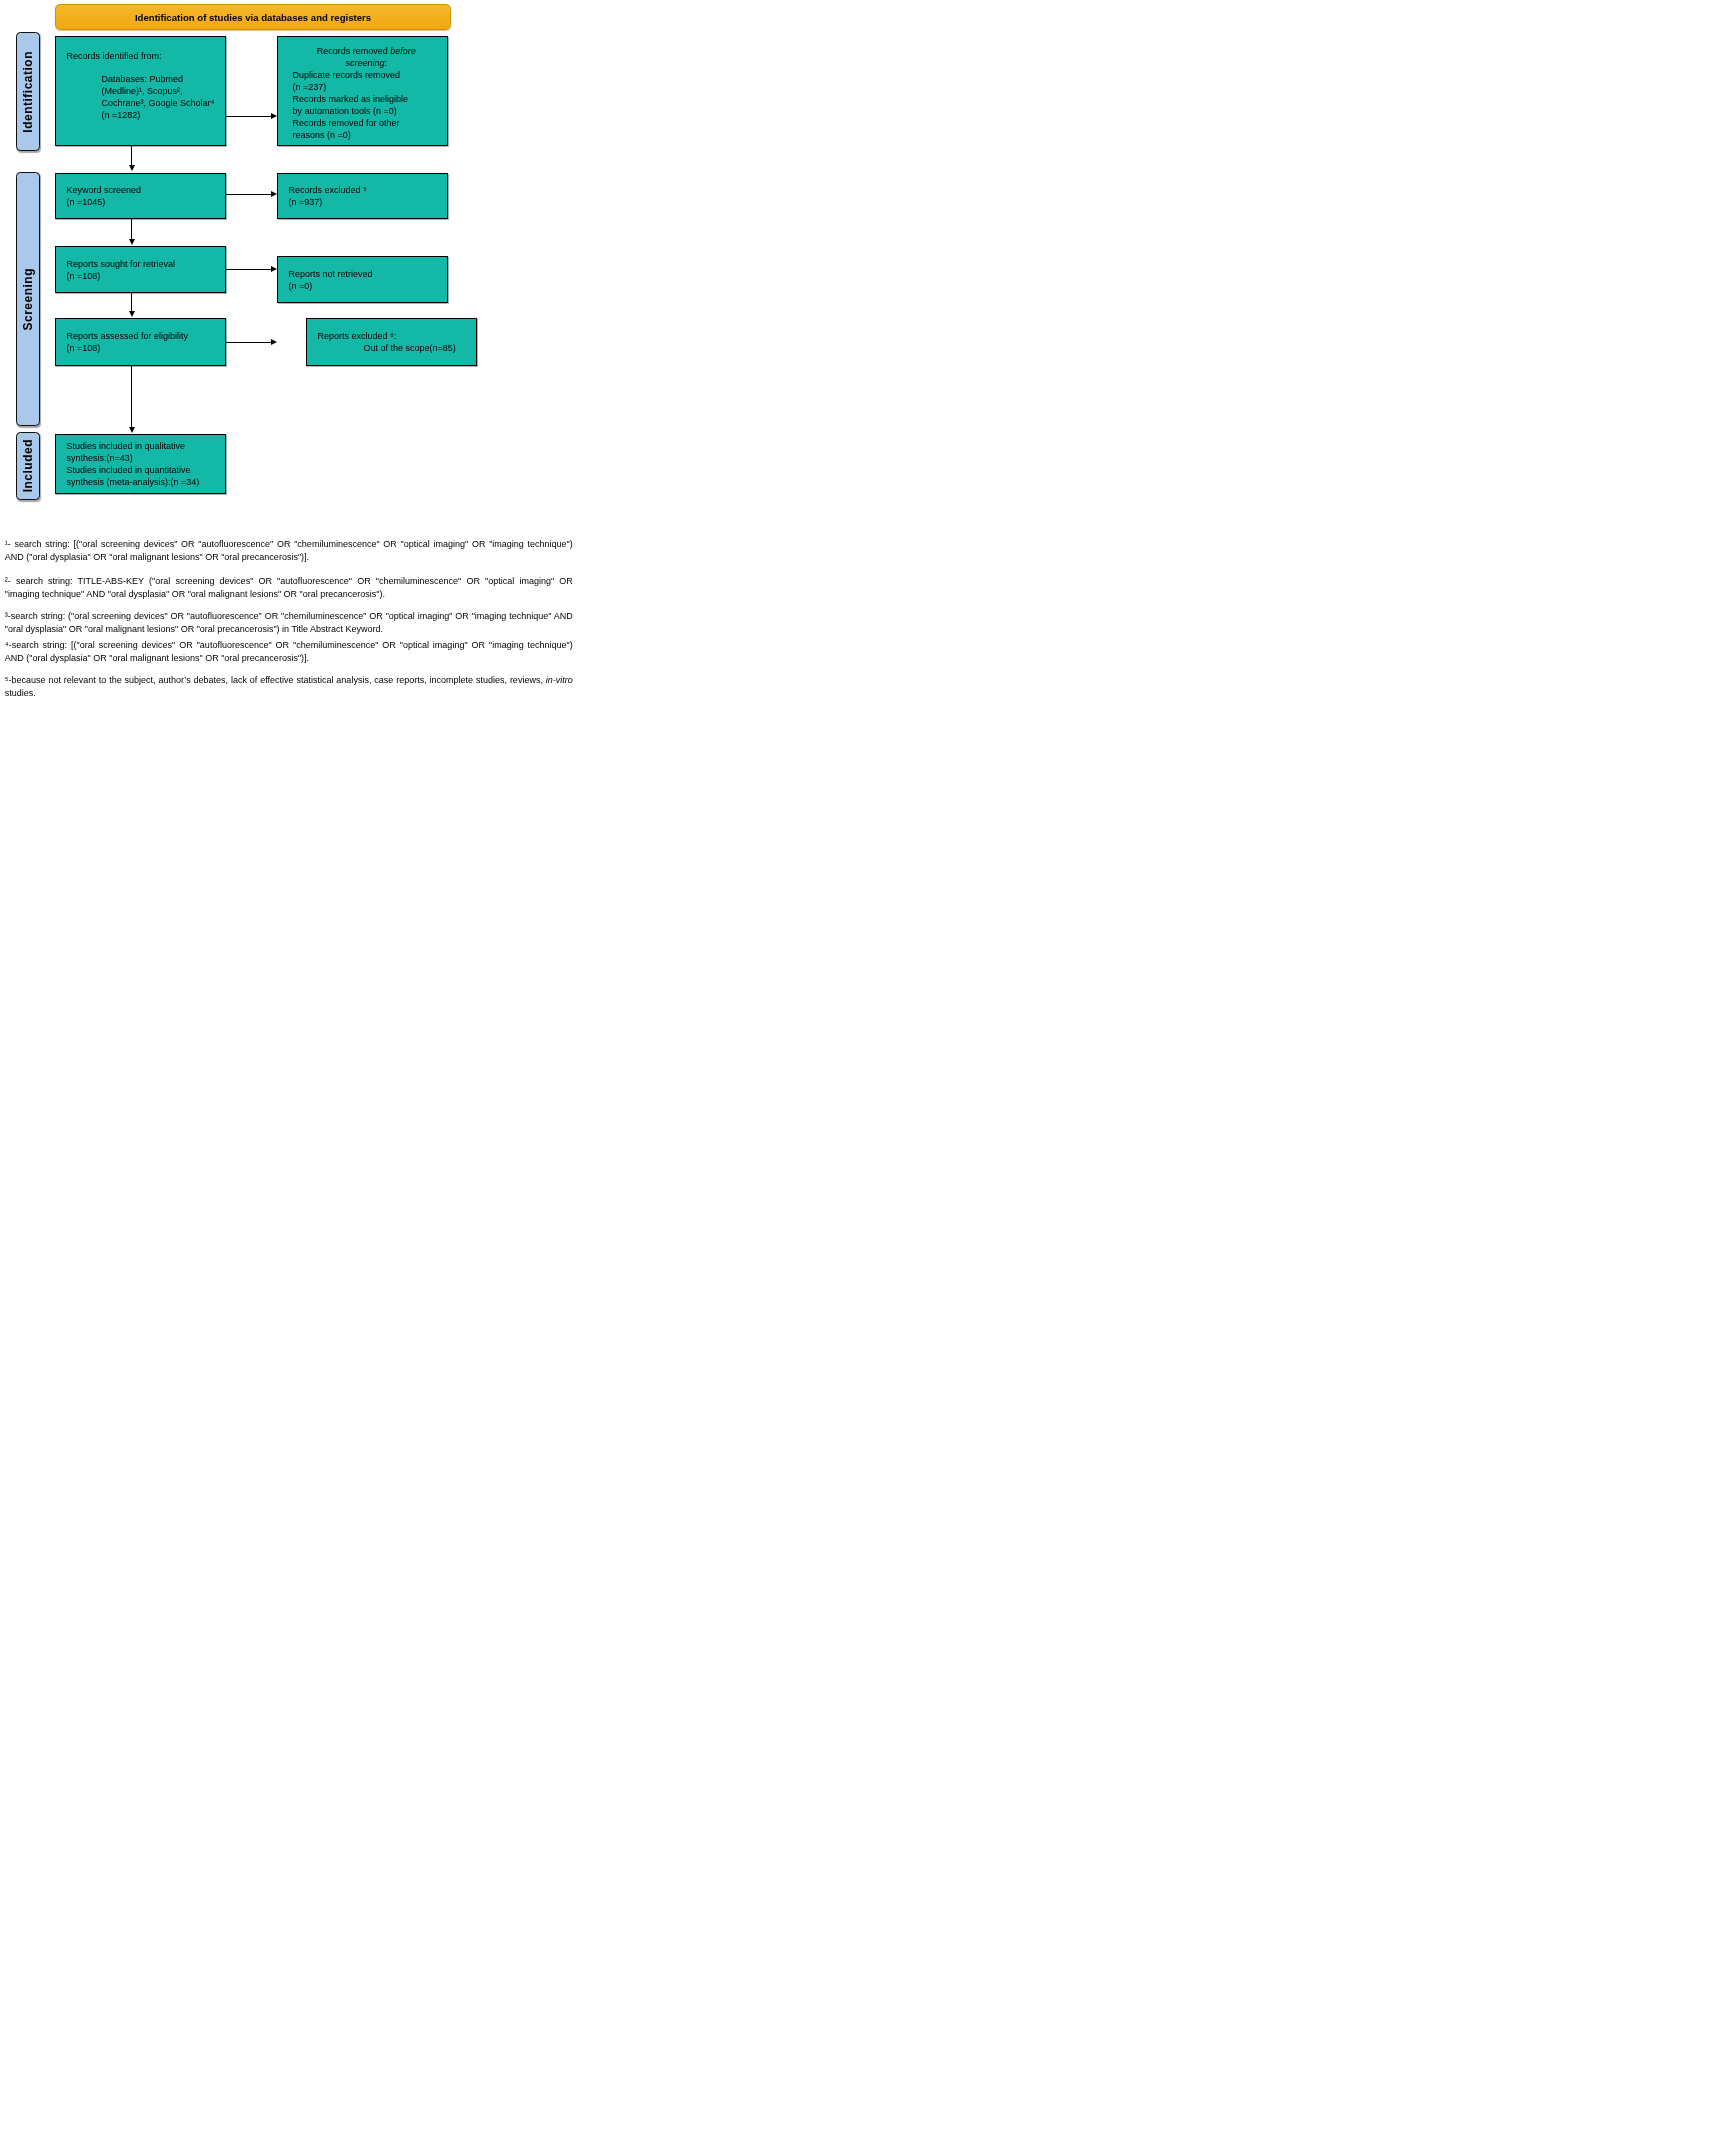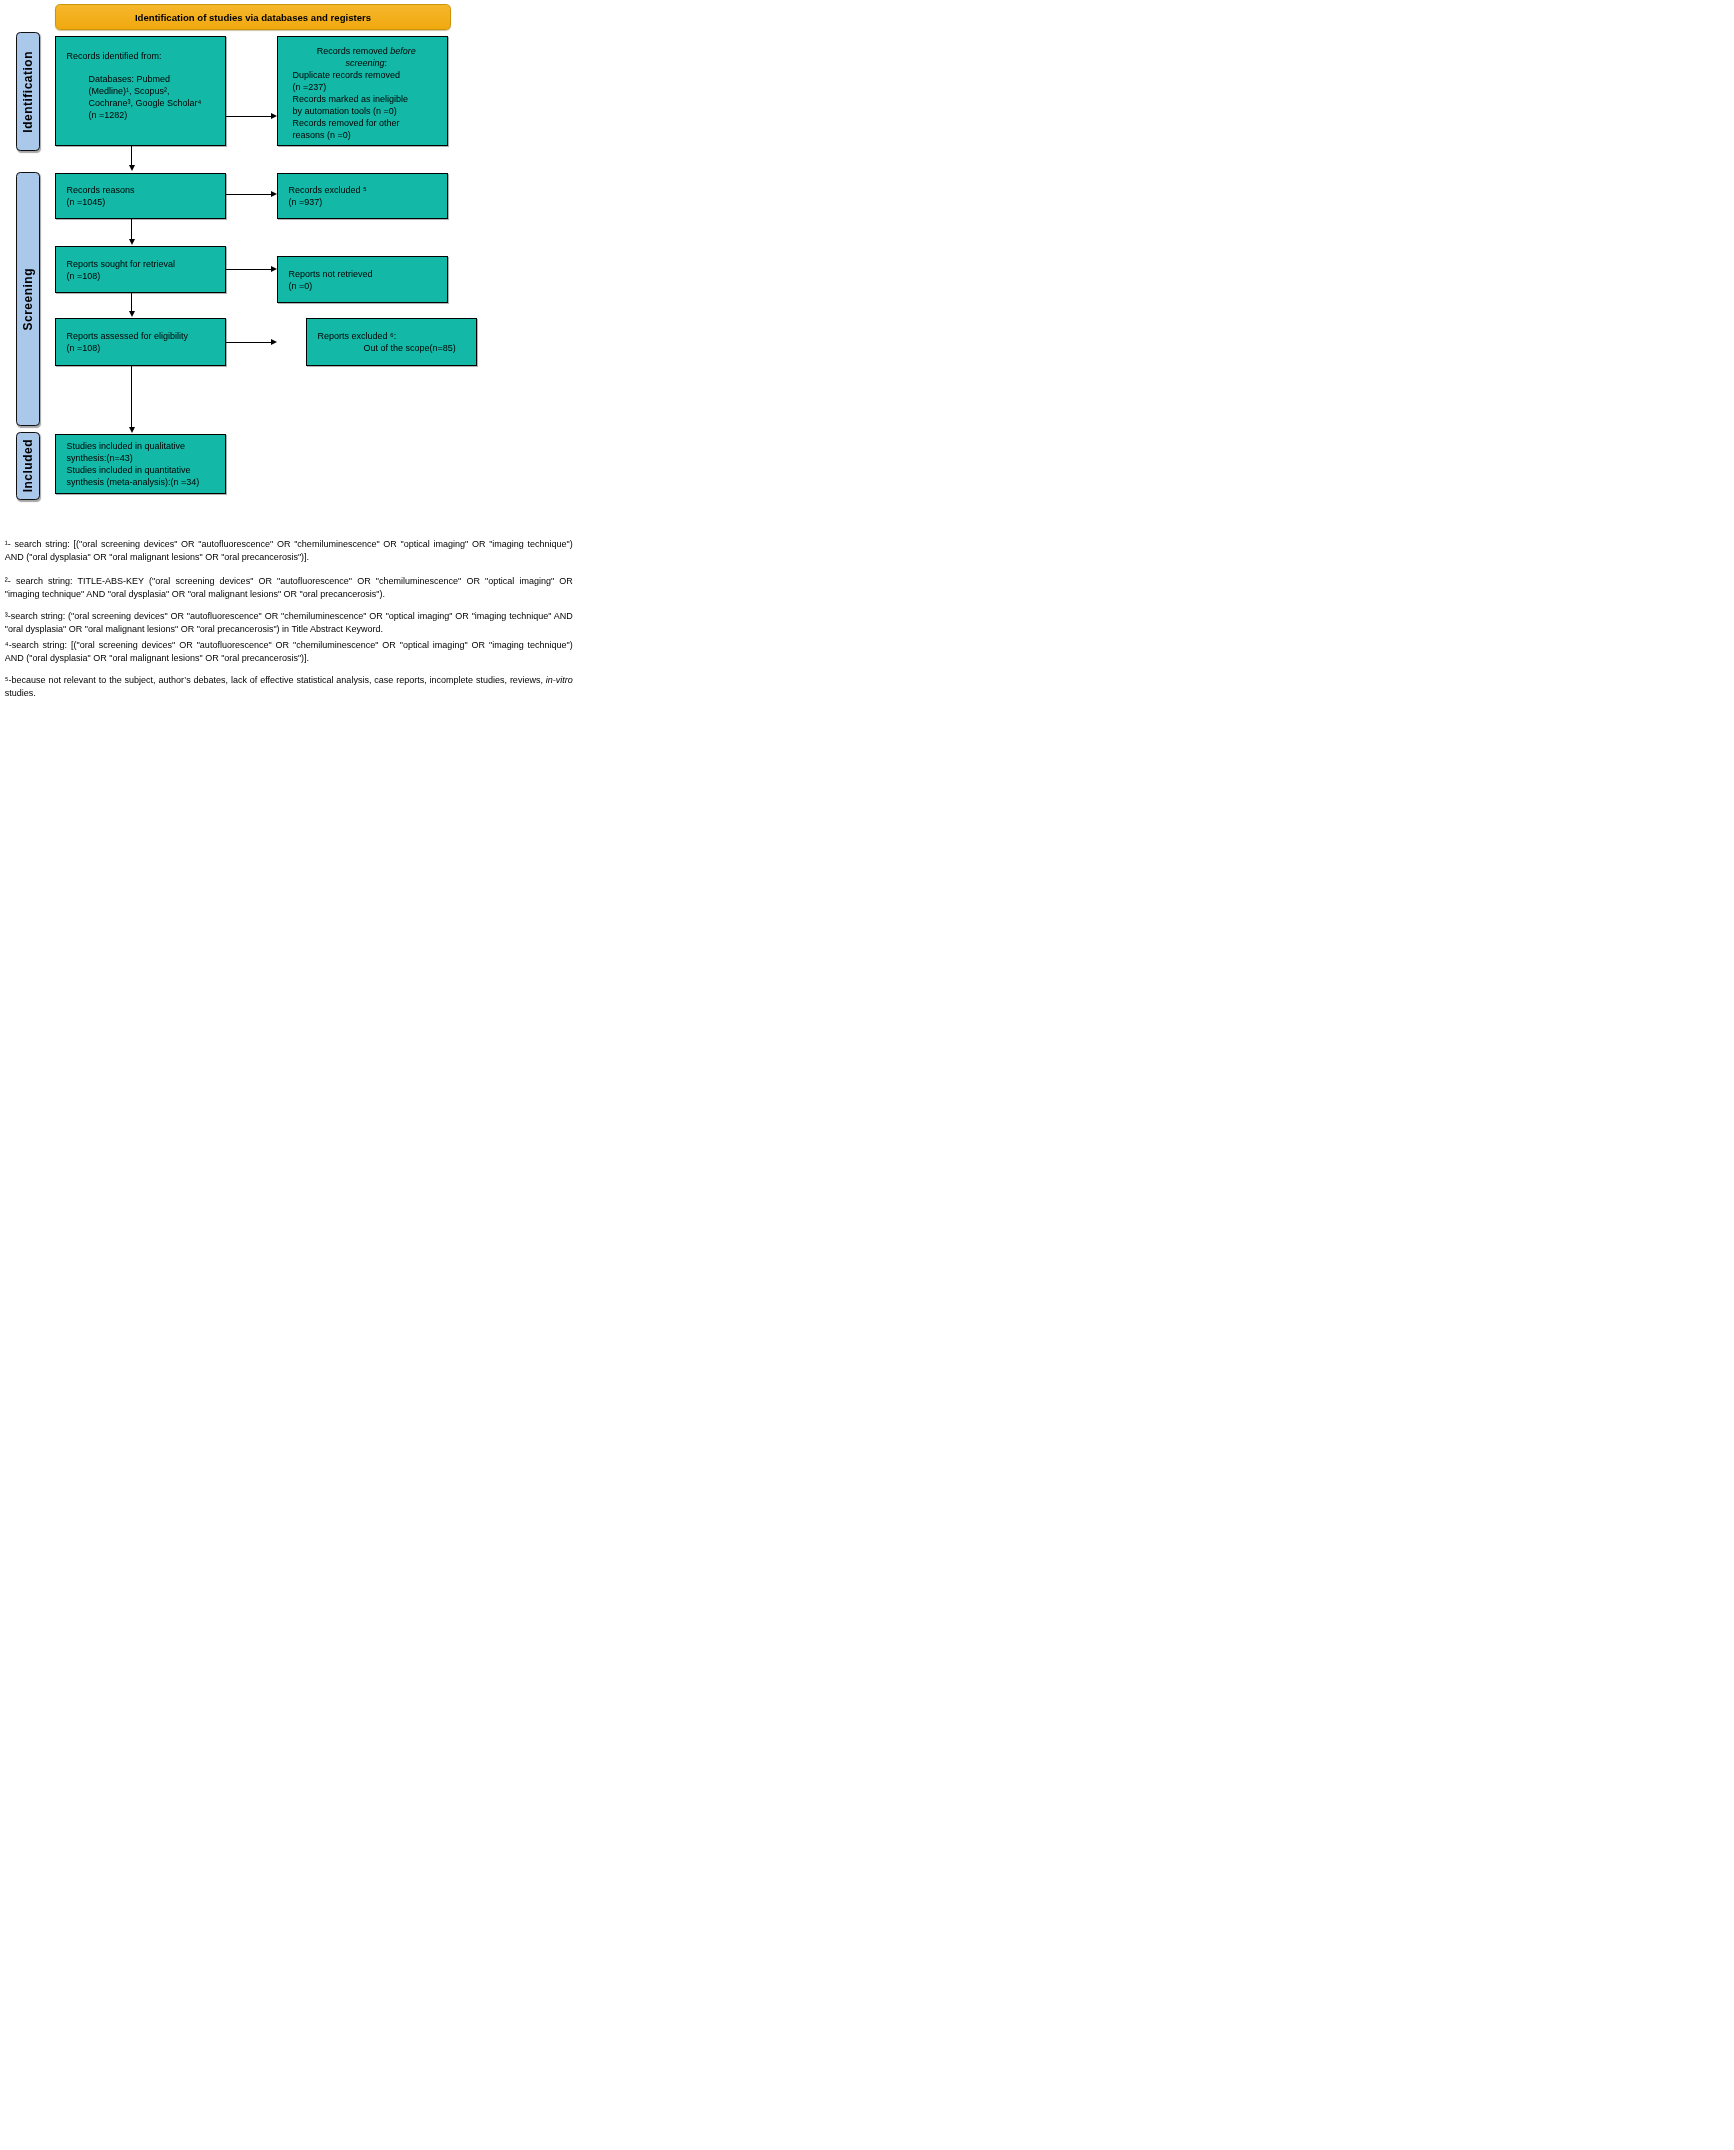--- a/index.html
+++ b/index.html
@@ -32,21 +32,21 @@
   .b1{top:36px;height:110px;padding:12.5px 5.8px 0 10.5px;}
   .r1{top:36px;height:110px;padding:7.7px 6.7px 0 14.4px;}
   .b2{top:173px;height:46px;}
   .r2{top:173px;height:46px;}
   .b3{top:246px;height:47px;}
   .r3{top:246px;height:47px;margin-top:10px;}
   .b4{top:318px;height:48px;}
   .r4{top:318px;height:48px;margin-left:29px;}
   .b5{top:434px;height:60px;}
   .vcenter{display:flex;flex-direction:column;justify-content:center;padding-left:10.5px;padding-right:4.8px;}
-  .detail{margin-left:22px;margin-top:11.5px;}
+  .detail{margin-left:35px;margin-top:11.5px;}
   .centered{text-align:center;}
   .ital{font-style:italic;}
   .indent96{padding-left:46px;}
 
   
   .hline{position:absolute;height:1.4px;background:#000;}
   .vline{position:absolute;width:1.4px;background:#000;}
   .head-right{position:absolute;width:0;height:0;
     border-top:3.8px solid transparent;border-bottom:3.8px solid transparent;
     border-left:6.7px solid #000;}
@@ -82,21 +82,21 @@
     <div>Records identified from:</div>
     <div class="detail">
       <div>Databases: Pubmed</div>
       <div>(Medline)¹, Scopus²,</div>
       <div>Cochrane³, Google Scholar⁴</div>
       <div>(n =1282)</div>
     </div>
   </div>
 
   <div class="fbox colL b2 vcenter">
-    <div>Records reasons</div>
+    <div>Keyword screened</div>
     <div>(n =1045)</div>
   </div>
 
   <div class="fbox colL b3 vcenter">
     <div>Reports sought for retrieval</div>
     <div>(n =108)</div>
   </div>
 
   <div class="fbox colL b4 vcenter">
     <div>Reports assessed for eligibility</div>

